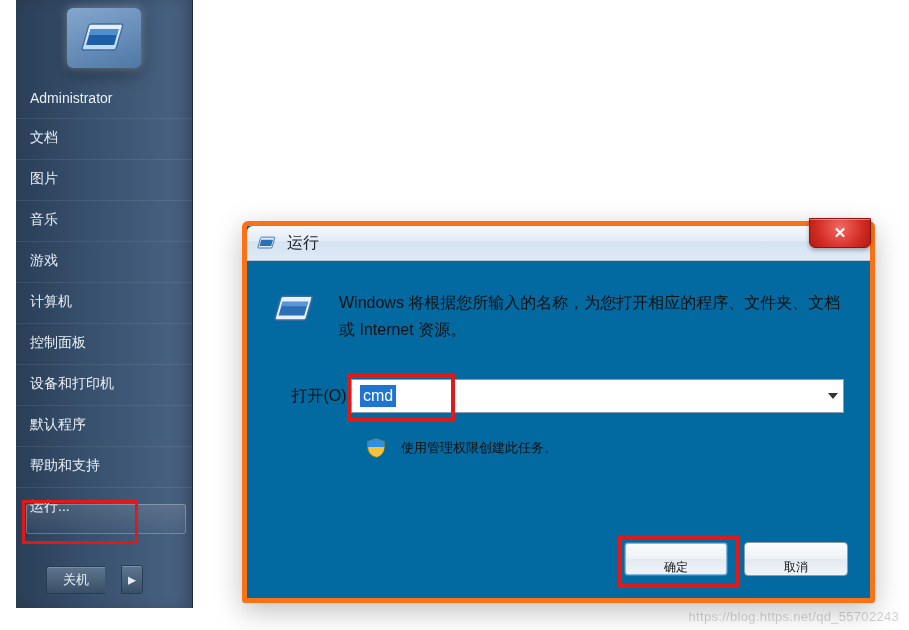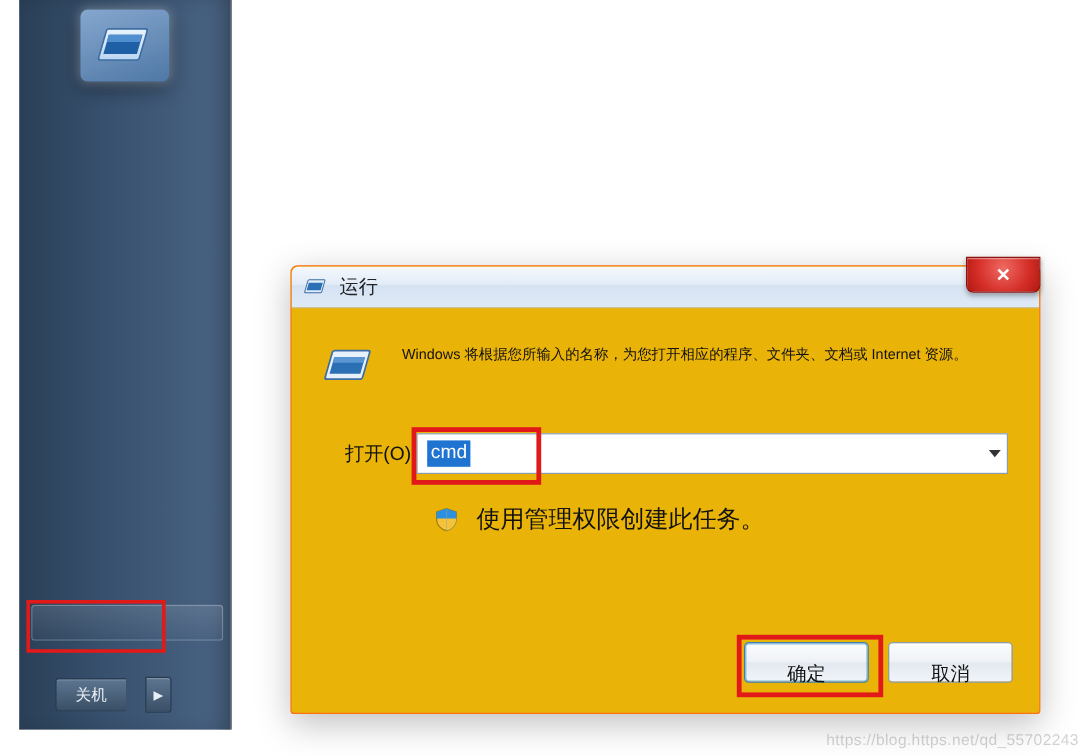--- a/index.html
+++ b/index.html
@@ -103,22 +103,22 @@
     box-shadow: inset 0 1px 0 rgba(255,255,255,.2);
   }
 
   
   .run-dialog {
     position: absolute;
     left: 242px;
     top: 221px;
     width: 623px;
     height: 372px;
-    background: #eab308;
-    border: 1px solid #f97316;
+    background: #0369a1;
+    border: 5px solid #f97316;
     border-radius: 6px 6px 3px 3px;
     box-shadow: 0 8px 28px rgba(0,0,0,.25);
   }
 
   .titlebar {
     height: 34px;
     background: linear-gradient(to bottom, #f6f9fd 0%, #e1ebf7 45%, #d5e2f2 46%, #dfeaf7 100%);
     border-bottom: 1px solid #b8c6d8;
     border-radius: 6px 6px 0 0;
     display: flex;
@@ -155,21 +155,21 @@
   .desc-row {
     display: flex;
     align-items: flex-start;
     gap: 22px;
   }
   .run-big-icon {
     width: 44px; height: 40px;
     display:flex; align-items:center; justify-content:center;
   }
   .desc-text {
-    font-size: 12px;
+    font-size: 16px;
     color: #111;
     line-height: 1.7;
     flex: 1;
   }
 
   .open-row {
     margin-top: 36px;
     display: flex;
     align-items: center;
   }
@@ -225,38 +225,38 @@
     border: 4px solid #e11919;
     pointer-events: none;
   }
 
   .uac-row {
     margin-top: 24px;
     margin-left: 92px;
     display: flex;
     align-items: center;
     gap: 14px;
-    font-size: 20px;
+    font-size: 13px;
     color: #111;
   }
 
   .button-row {
     position: absolute;
     right: 22px;
     bottom: 22px;
     display: flex;
     gap: 16px;
   }
   .win-btn {
     min-width: 104px;
     height: 34px;
     border: 1px solid #8a9db0;
     border-radius: 4px;
     background: linear-gradient(to bottom, #fbfcfd 0%, #eef2f7 48%, #e3e9f0 52%, #f1f5fa 100%);
-    font-size: 16px;
+    font-size: 12px;
     color: #111;
     padding: 16px 18px;
     box-shadow: inset 0 1px 0 #fff;
   }
   .win-btn.default {
     border-color: #3c7fb1;
     box-shadow: 0 0 0 1px #7fb7e0 inset, inset 0 1px 0 #fff;
   }
   .ok-highlight {
     position: absolute;
@@ -308,20 +308,33 @@
         </defs>
         <g transform="skewX(-16)">
           <rect x="10" y="3" width="34" height="26" rx="2" fill="url(#g1)" stroke="#3c6ea3" stroke-width="1.4"></rect>
           <rect x="13" y="8" width="28" height="16" fill="#1e5fa6"></rect>
           <rect x="13" y="8" width="28" height="6" fill="#4f8ecf"></rect>
         </g>
       </svg>
     </div>
   </div>
 
+  <div class="menu-list">
+    <div class="menu-item">Administrator</div>
+    <div class="menu-item">文档</div>
+    <div class="menu-item">图片</div>
+    <div class="menu-item">音乐</div>
+    <div class="menu-item">游戏</div>
+    <div class="menu-item">计算机</div>
+    <div class="menu-item">控制面板</div>
+    <div class="menu-item">设备和打印机</div>
+    <div class="menu-item">默认程序</div>
+    <div class="menu-item">帮助和支持</div>
+    <div class="menu-item">运行...</div>
+  </div>
 
   <div class="shutdown-row">
     <div class="shutdown-btn">关机</div>
     <div class="shutdown-arrow">▸</div>
   </div>
 </div>
 
 <div class="run-hover"></div>
 <div class="run-highlight"></div>
 

